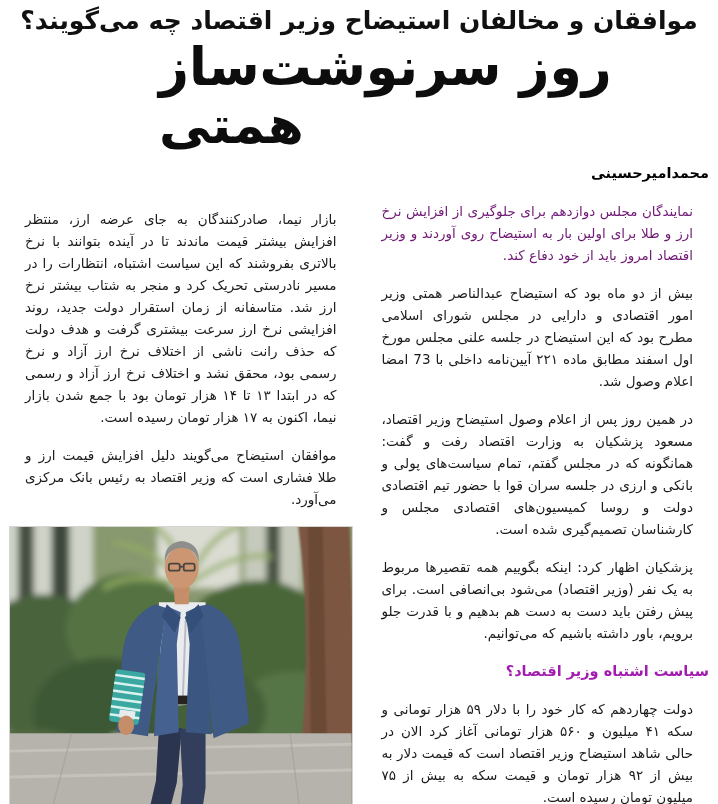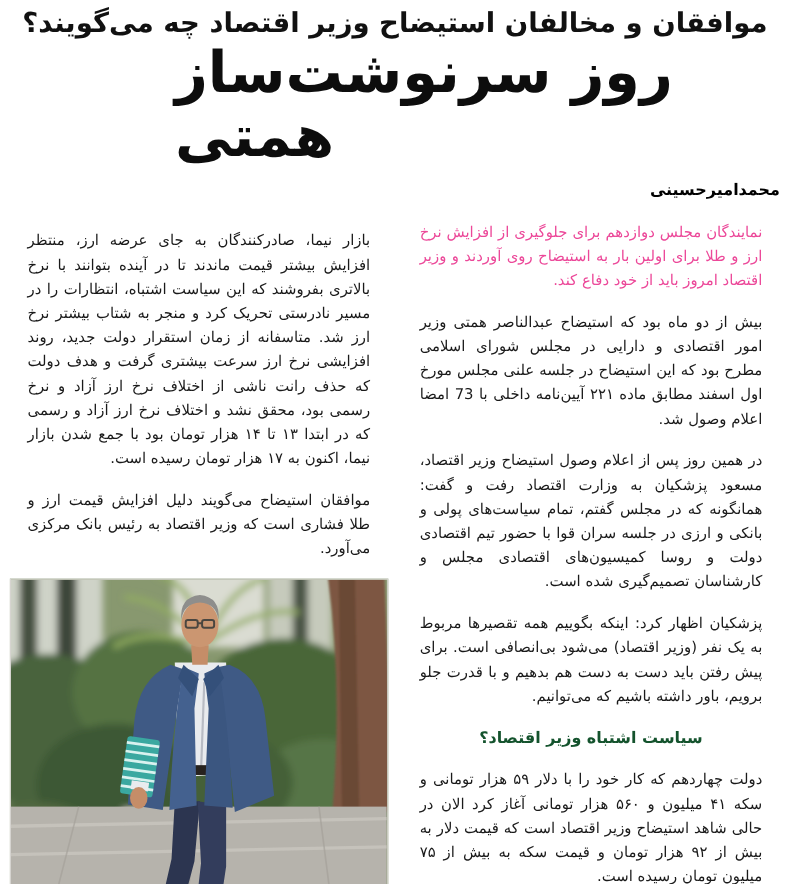--- a/index.html
+++ b/index.html
@@ -47,27 +47,27 @@
     text-justify: inter-word;
   }
   .col p { margin: 16px; }
   .col-left { padding-top: 30px; }
   .byline {
     font-weight: bold;
     font-size: 14.5px;
     margin: 0 0 0 0;
     color: #000;
   }
-  .lede { color: #ec4899; }
+  .lede { color: #701a75; }
   .subhead {
-    text-align: center;
+    text-align: right;
     font-weight: bold;
     font-size: 14.5px;
     margin: 9px 0 4px 0;
-    color: #14532d;
+    color: #a21caf;
   }
   figure.photo {
     margin: 6px 0 10px 0;
     padding: 0;
     height: 363px;
     border: 1px solid #d6d4d0;
     box-sizing: border-box;
     overflow: hidden;
     background: #9aa886;
   }

